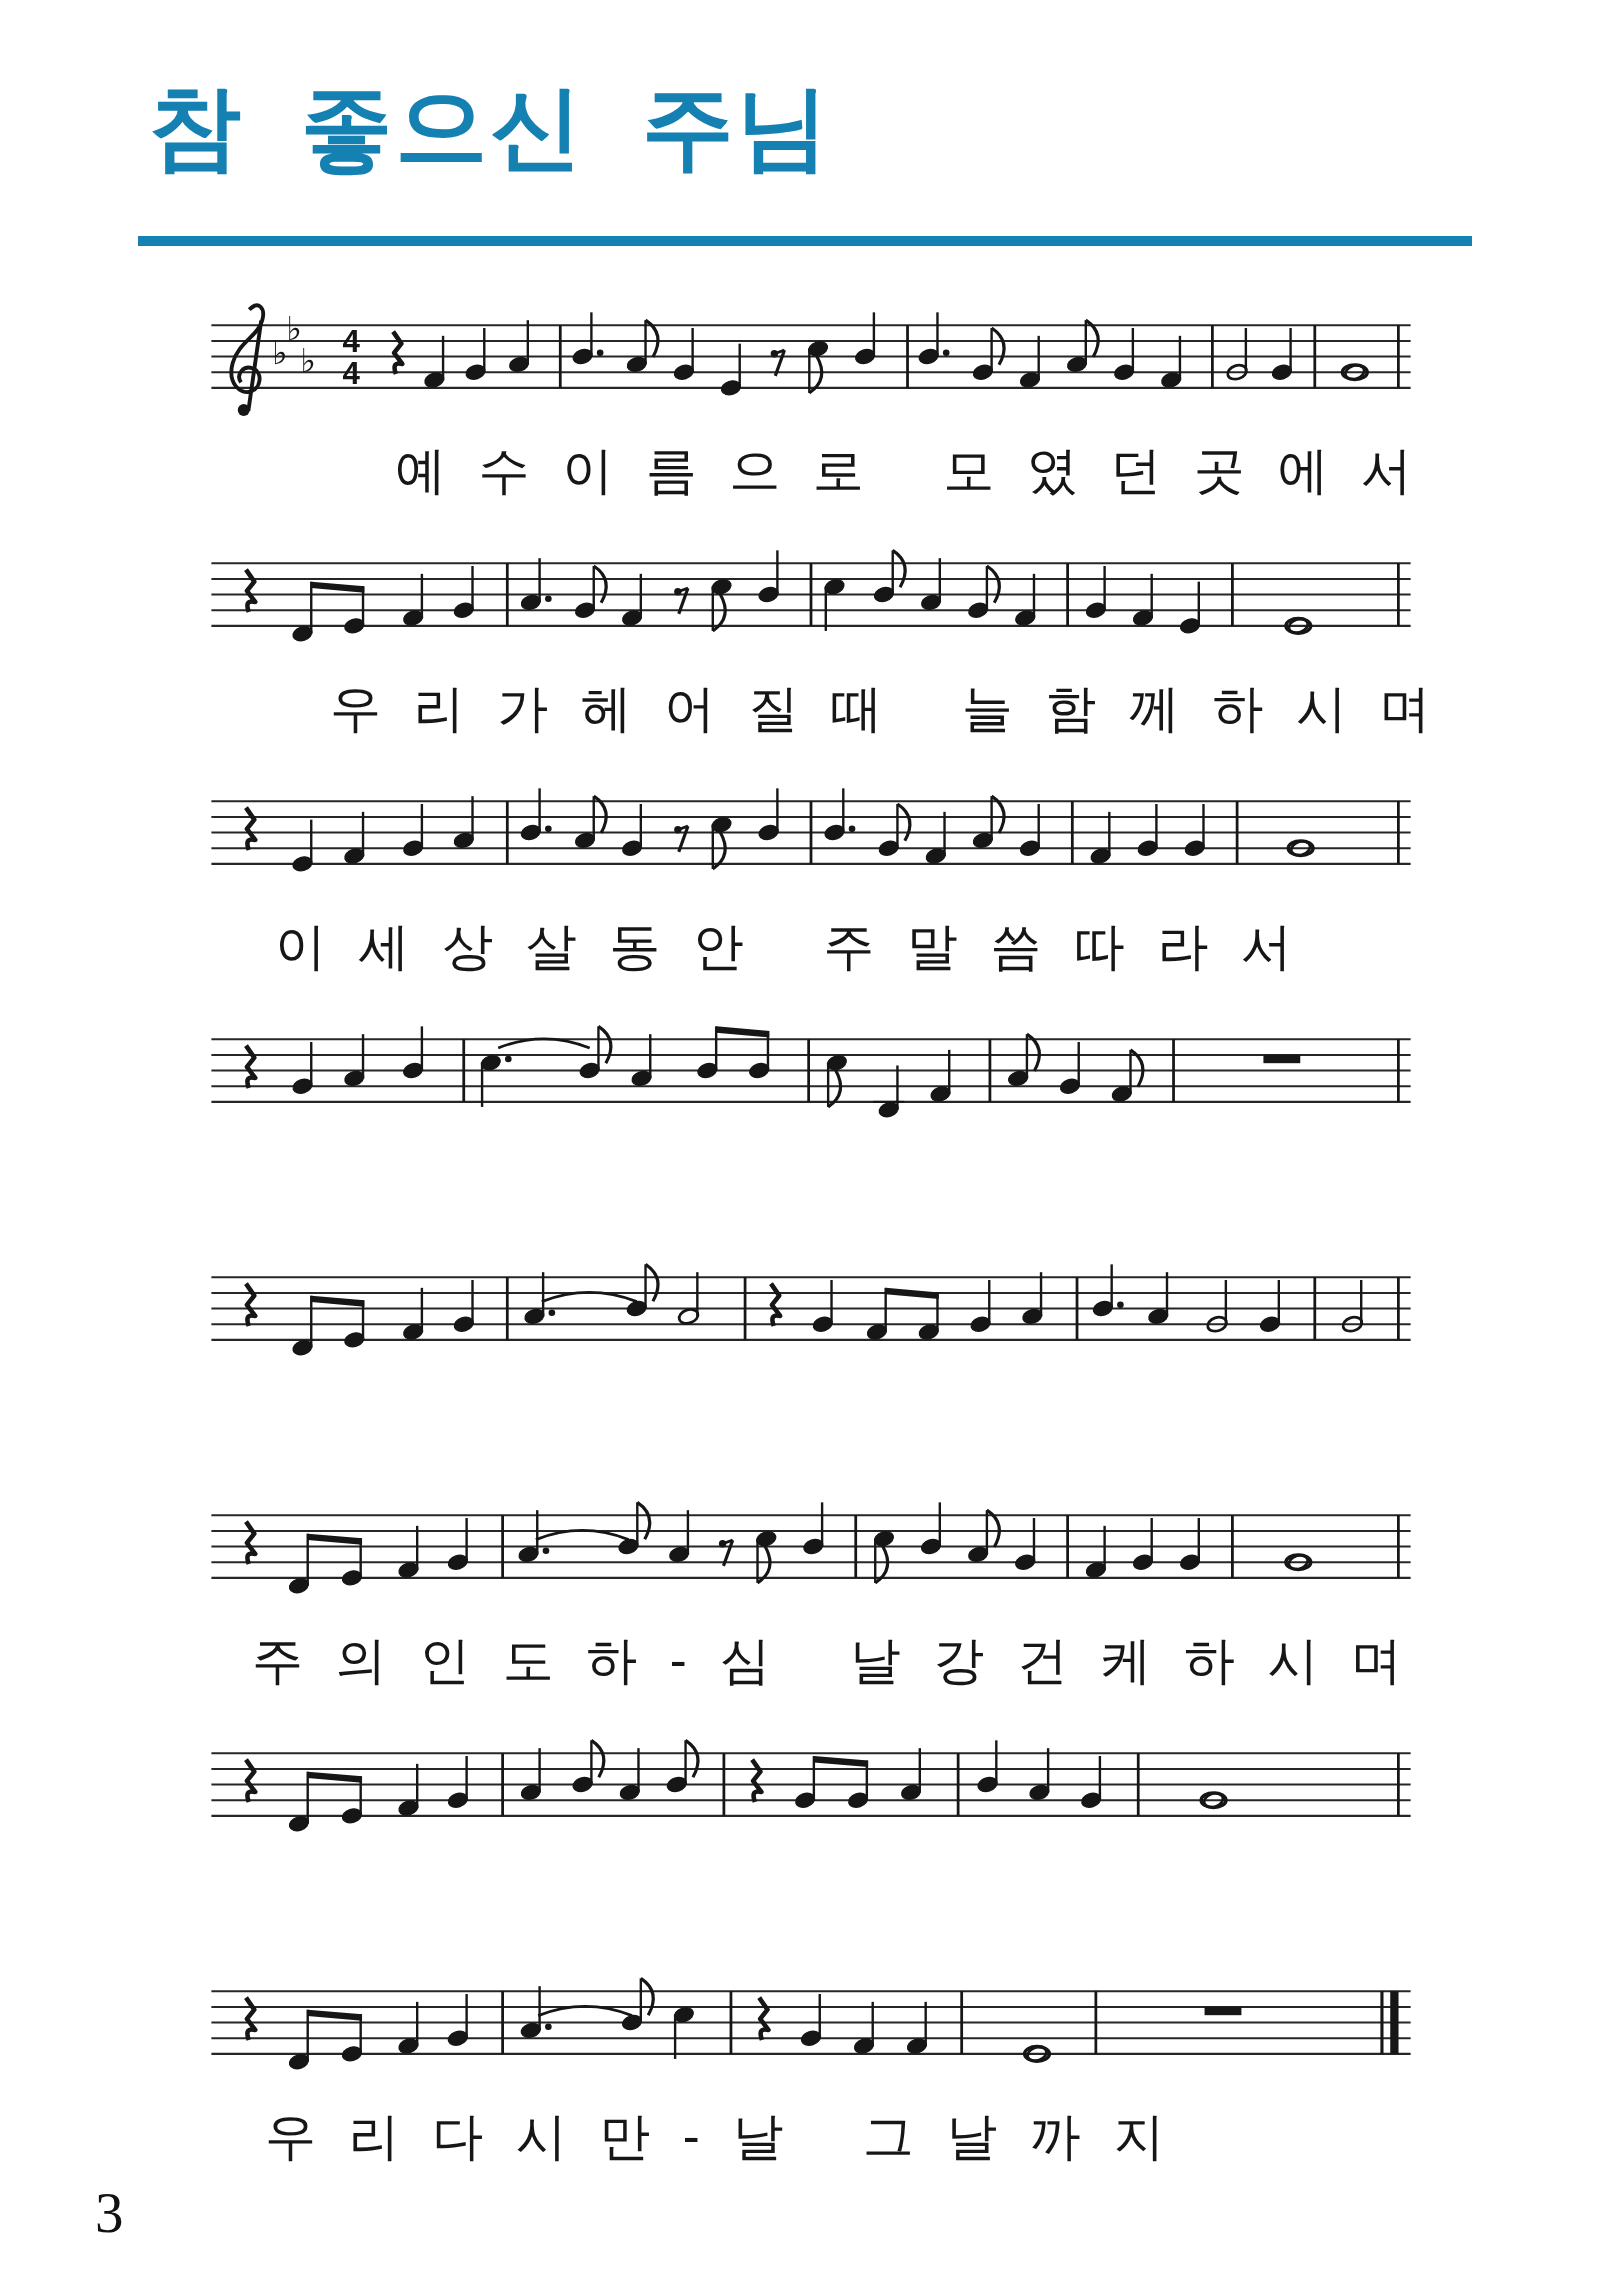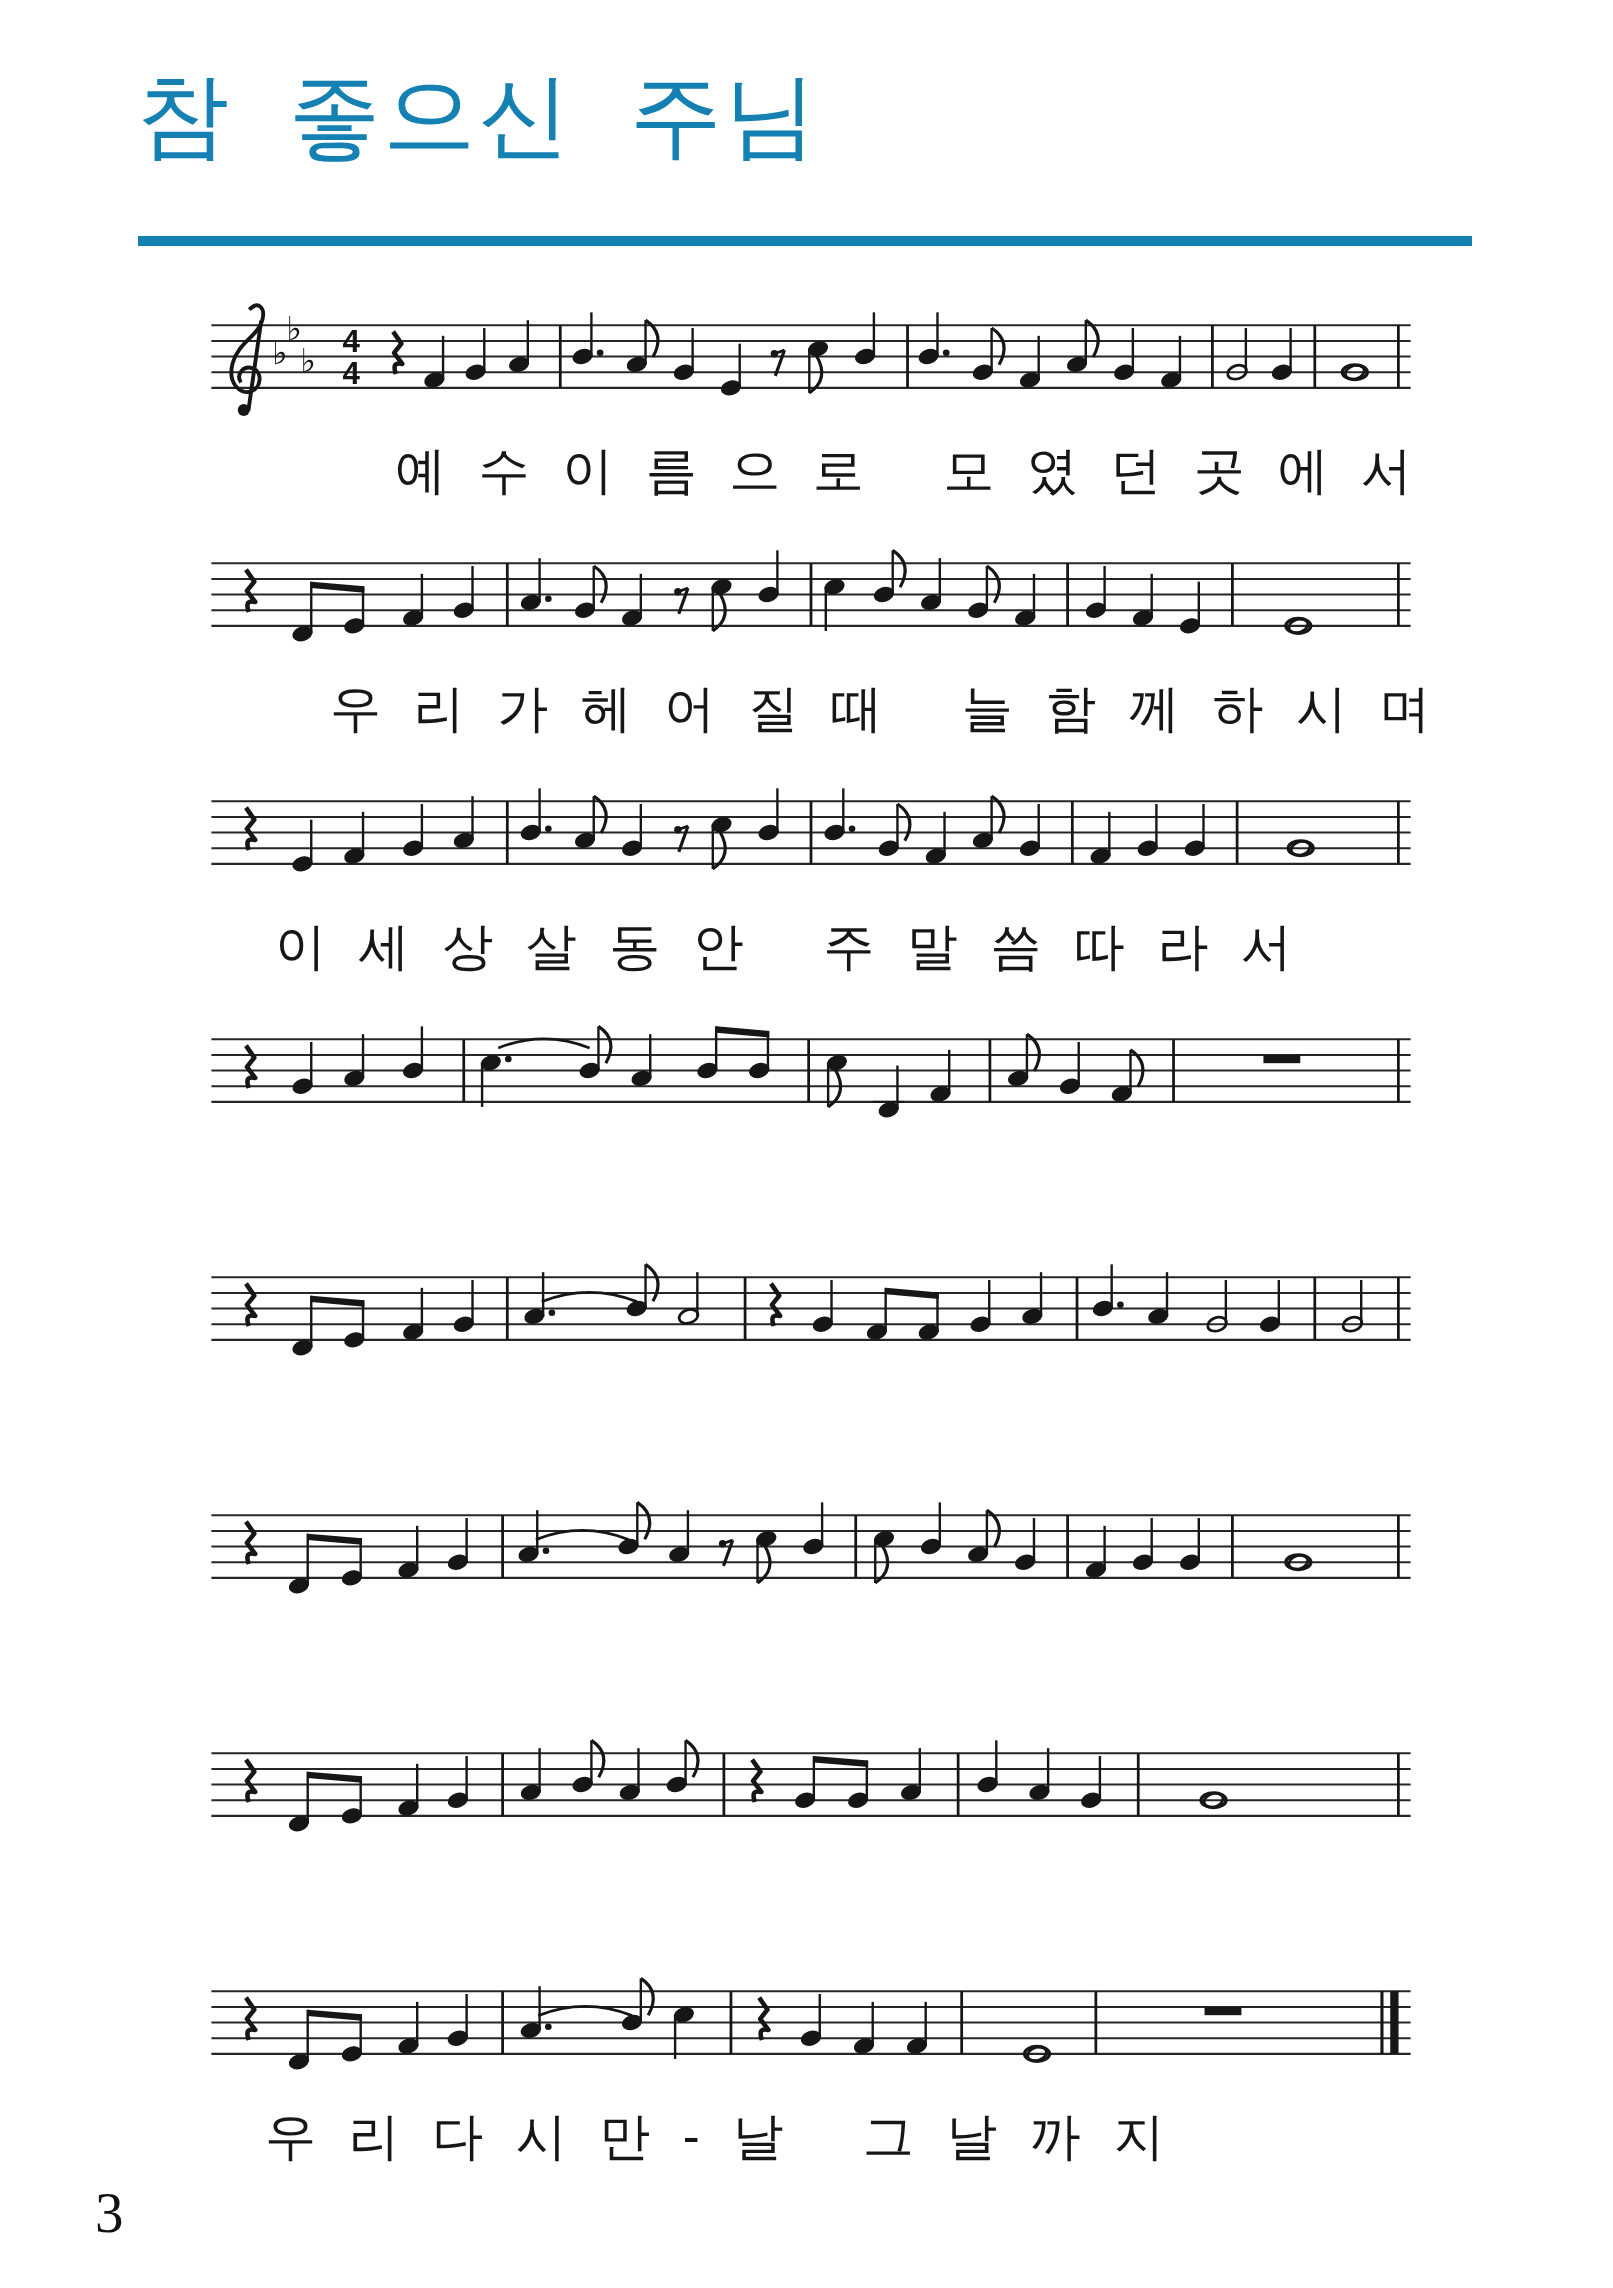--- a/index.html
+++ b/index.html
@@ -1,18 +1,18 @@
 <!DOCTYPE html>
 <html style="font-size:14.8px"><head>
 <meta charset="utf-8">
 <style>
   html,body{margin:0;padding:0;background:#ffffff;}
   .page{position:relative;width:1613px;height:2289px;background:#ffffff;overflow:hidden;
         font-family:"Liberation Sans","DejaVu Sans",sans-serif;}
-  .title{position:absolute;left:137px;top:54px;margin:0;font-size:92px;font-weight:normal;
+  .title{position:absolute;left:137px;top:54px;margin:12px;font-size:92px;font-weight:bold;
          color:#1580b2;letter-spacing:2.8px;white-space:pre;}
   .rule{position:absolute;left:138px;top:236px;width:1334px;height:10px;background:#1580b2;}
   #score{position:absolute;left:210px;top:293px;width:1202px;}
   .system{height:238px;}
   .system svg{display:block;width:1202px;height:140px;}
   .lyric{font-size:51px;color:#161616;letter-spacing:9.2px;white-space:pre;margin-top:3.7px;
          font-weight:500;}
   .pageno{position:absolute;left:95px;top:2180px;font-family:"Liberation Serif","DejaVu Serif",serif;
           font-size:57px;color:#111111;}
 </style>
@@ -375,20 +375,21 @@
           <line x1="969.776" y1="94.5" x2="969.776" y2="46.5" stroke="#161616" stroke-width="2.6"></line>
           <ellipse cx="1011.3960000000001" cy="86" rx="10.5" ry="7.2" fill="#161616" stroke="#161616" stroke-width="1.5" transform="rotate(-18 1011.3960000000001 86)"></ellipse>
           <line x1="1020.8960000000001" y1="86" x2="1020.8960000000001" y2="38" stroke="#161616" stroke-width="2.6"></line>
           <ellipse cx="1062.5159999999998" cy="86" rx="10.5" ry="7.2" fill="#161616" stroke="#161616" stroke-width="1.5" transform="rotate(-18 1062.5159999999998 86)"></ellipse>
           <line x1="1072.0159999999998" y1="86" x2="1072.0159999999998" y2="38" stroke="#161616" stroke-width="2.6"></line>
           <line x1="1108.524" y1="35" x2="1108.524" y2="103" stroke="#161616" stroke-width="3"></line>
           <ellipse cx="1180.092" cy="86" rx="10.5" ry="7.2" fill="none" stroke="#161616" stroke-width="3" transform="rotate(-18 1180.092 86)"></ellipse>
           <ellipse cx="1180.092" cy="86" rx="13.5" ry="8" fill="none" stroke="#161616" stroke-width="3.6"></ellipse>
           <line x1="1288.722" y1="35" x2="1288.722" y2="103" stroke="#161616" stroke-width="3"></line>
         </svg>
+        <div class="lyric" style="margin-left: 42px;">주 의 인 도 하 - 심   날 강 건 케 하 시 며</div>
       </div>
       <div class="system">
         <svg viewBox="0 0 1302 152">
           <line x1="0" y1="35" x2="1302" y2="35" stroke="#262626" stroke-width="2.2"></line>
           <line x1="0" y1="52" x2="1302" y2="52" stroke="#262626" stroke-width="2.2"></line>
           <line x1="0" y1="69" x2="1302" y2="69" stroke="#262626" stroke-width="2.2"></line>
           <line x1="0" y1="86" x2="1302" y2="86" stroke="#262626" stroke-width="2.2"></line>
           <line x1="0" y1="103" x2="1302" y2="103" stroke="#262626" stroke-width="2.2"></line>
           <path d="M37.56 42 L46.56 55 L38.56 65 L47.56 77 Q35.56 74 40.56 88" fill="none" stroke="#161616" stroke-width="5" stroke-linejoin="round"></path>
           <ellipse cx="95.07000000000001" cy="111.5" rx="10.5" ry="7.2" fill="#161616" stroke="#161616" stroke-width="1.5" transform="rotate(-18 95.07000000000001 111.5)"></ellipse>

